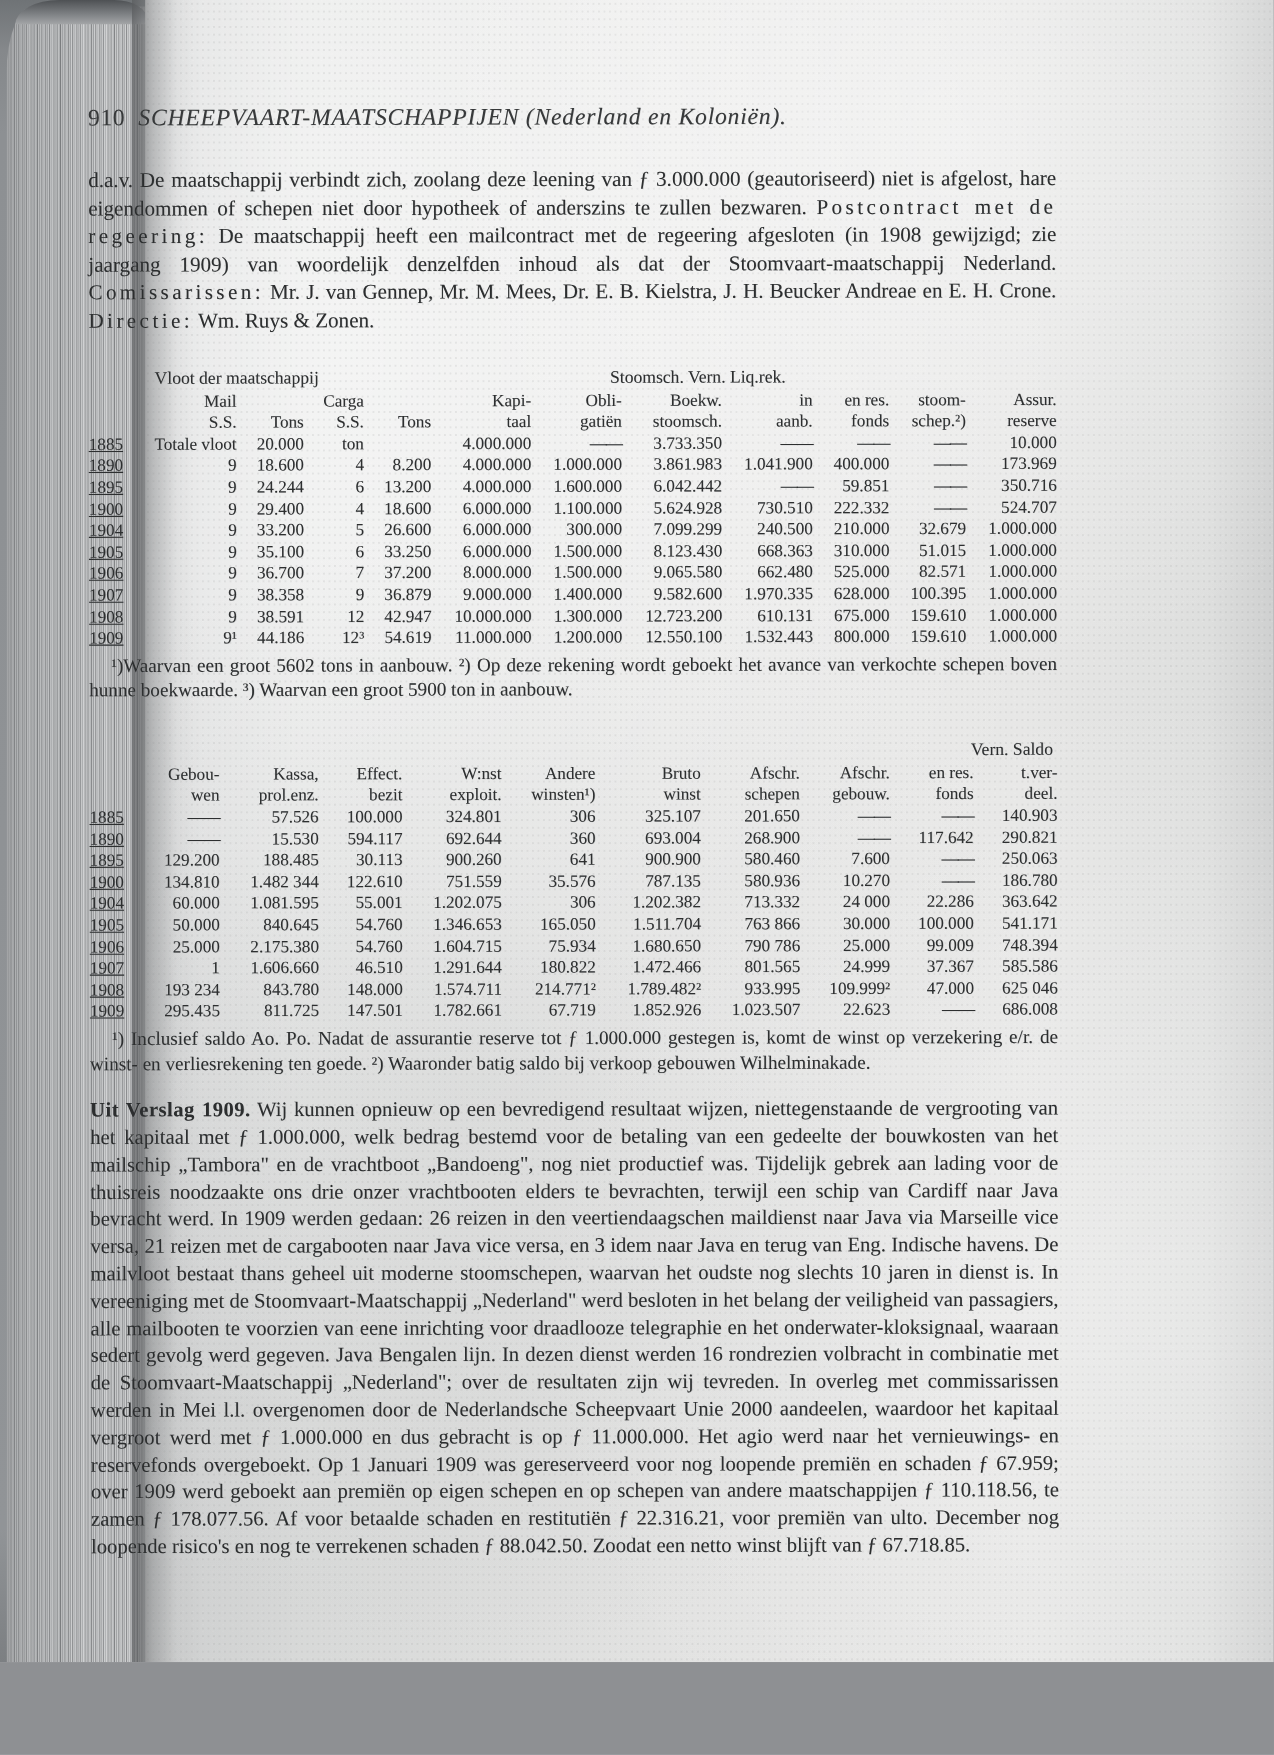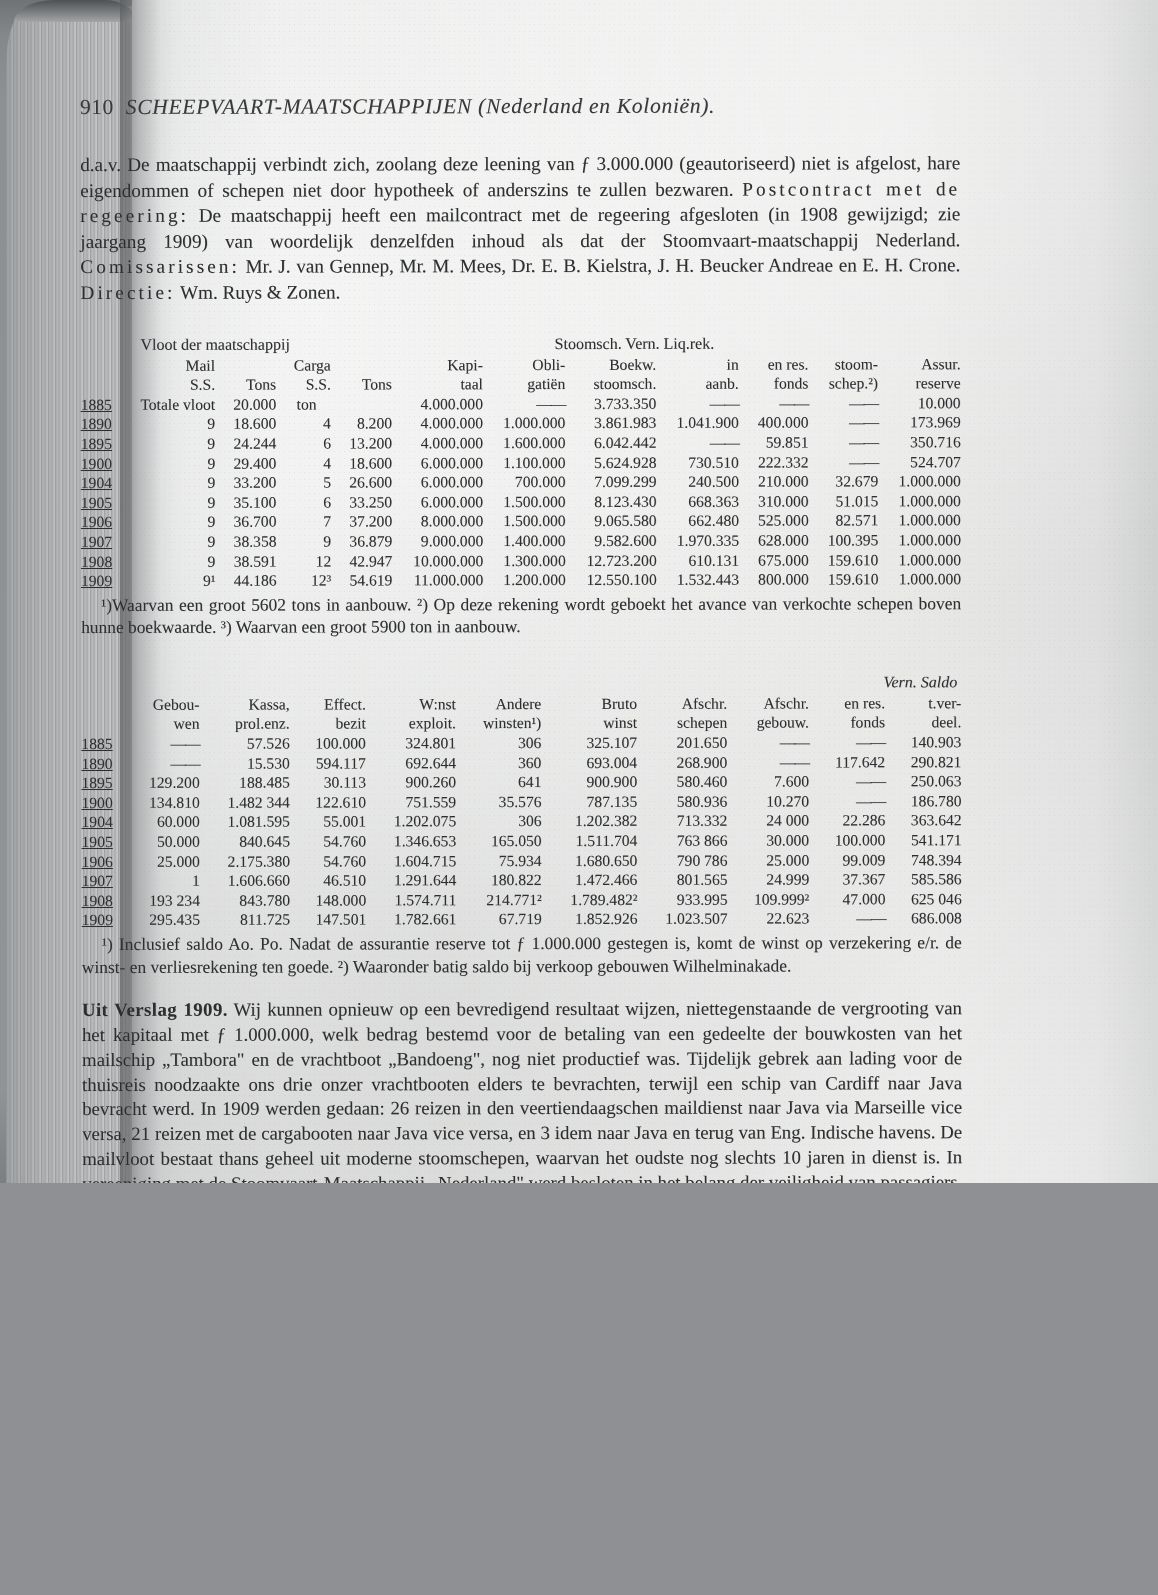--- a/index.html
+++ b/index.html
@@ -12,21 +12,21 @@
     width: 1158px;
     height: 1595px;
     overflow: hidden;
     font-family: "Liberation Serif", "DejaVu Serif", serif;
   }
 
   
   #scan {
     position: relative;
     width: 1158px;
-    height: 1183px;
+    height: 1511px;
     background: #b9bbbd;
     overflow: hidden;
   }
 
   
   .backdrop {
     position: absolute;
     inset: 0;
     background:
       linear-gradient(180deg, #6f7376 0%, #85888b 3%, #8d9093 8%, #919497 92%, #7c7f82 100%);
@@ -262,21 +262,21 @@
             <th class="ctr">fonds</th>
             <th class="ctr">schep.²)</th>
             <th class="ctr">reserve</th>
           </tr>
         </thead>
         <tbody id="t1body">
             <tr>
               <td class="yr">1885</td>
               <td class="num" colspan="1" style="text-align: right;">Totale vloot</td>
               <td class="num">20.000</td>
-              <td class="num" style="text-align: center; padding-left: 6px;">ton</td>
+              <td class="num" style="text-align: right; padding-left: 6px;">ton</td>
               <td class="num"></td>
               <td class="num">4.000.000</td>
               <td class="num dash">——</td>
               <td class="num">3.733.350</td>
               <td class="num dash">——</td>
               <td class="num dash">——</td>
               <td class="num dash">——</td>
               <td class="num">10.000</td>
             </tr>
             <tr>
@@ -321,21 +321,21 @@
               <td class="num dash">——</td>
               <td class="num">524.707</td>
             </tr>
             <tr>
               <td class="yr">1904</td>
               <td class="num">9</td>
               <td class="num">33.200</td>
               <td class="num">5</td>
               <td class="num">26.600</td>
               <td class="num">6.000.000</td>
-              <td class="num">700.000</td>
+              <td class="num">300.000</td>
               <td class="num">7.099.299</td>
               <td class="num">240.500</td>
               <td class="num">210.000</td>
               <td class="num">32.679</td>
               <td class="num">1.000.000</td>
             </tr>
             <tr>
               <td class="yr">1905</td>
               <td class="num">9</td>
               <td class="num">35.100</td>
@@ -409,21 +409,21 @@
       </table>
       <div class="fnote ink">
         <span class="ind">¹)Waarvan een groot 5602 tons in aanbouw.  ²) Op deze rekening wordt geboekt het avance van verkochte schepen boven hunne boekwaarde.  ³) Waarvan een groot 5900 ton in aanbouw.</span>
       </div>
     </div>
 
     <div class="spacer20"></div>
 
     <div class="tblwrap">
       <div class="grouphead ink" style="text-align:right;">
-        <span style="right:4px;left:auto;font-style:italic;">Vern.  Saldo</span>
+        <span style="right:4px;left:auto;">Vern.  Saldo</span>
       </div>
       <table class="fin ink">
         <thead>
           <tr>
             <th class="yr"></th>
             <th class="ctr">Gebou-</th>
             <th class="ctr">Kassa,</th>
             <th class="ctr">Effect.</th>
             <th class="ctr">W:nst</th>
             <th class="ctr">Andere</th>

